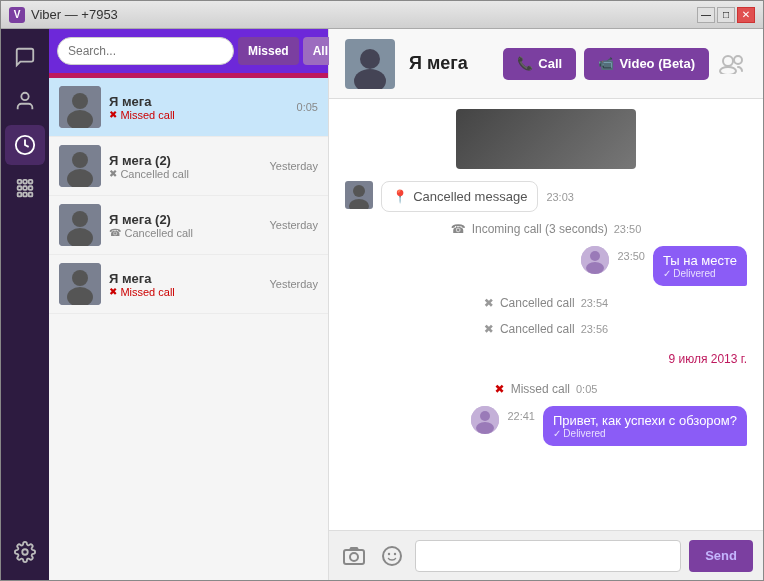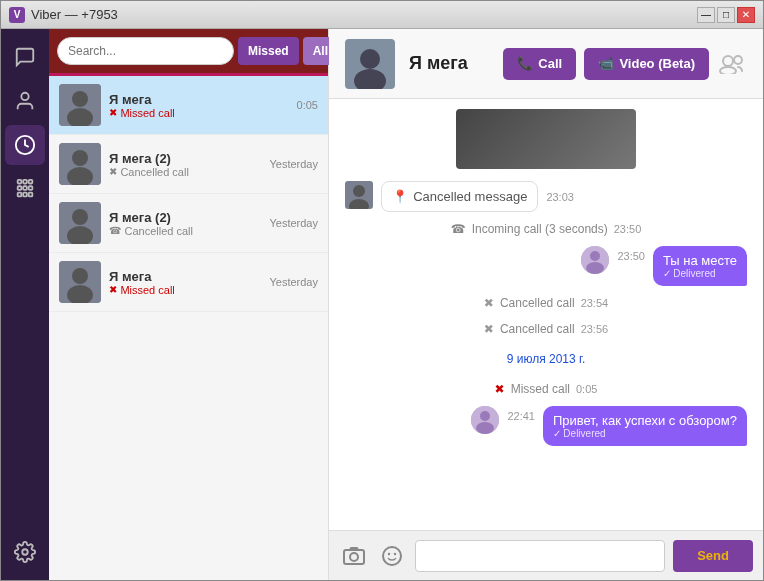--- a/index.html
+++ b/index.html
@@ -123,22 +123,22 @@
       flex-direction: column;
       border-right: 1px solid #ddd;
       flex-shrink: 0;
     }
 
     .search-filter-bar {
       display: flex;
       align-items: flex-end;
       padding: 8px;
       gap: 4px;
-      background: #7f1d1d;
-      border-bottom: 3px solid #be185d;
+      background: #6d28d9;
+      border-bottom: 5px solid #be185d;
     }
 
     .search-input {
       flex: 1;
       height: 28px;
       border: 1px solid #ccc;
       border-radius: 14px;
       padding: 0 10px;
       font-size: 12px;
       background: white;
@@ -391,23 +391,23 @@
       font-size: 12px;
       color: #888;
       padding: 2px 0;
     }
 
     .call-icon-missed { color: #cc0000; font-size: 12px; }
     .call-icon-cancelled { color: #999; font-size: 12px; }
     .call-icon-incoming { color: #888; font-size: 12px; }
 
     .date-divider {
-      text-align: center;
+      text-align: right;
       font-size: 12px;
-      color: #1d4ed8;
+      color: #be185d;
       padding: 6px 0;
     }
 
     
     .chat-input-bar {
       height: 50px;
       background: #f0f0f0;
       border-top: 1px solid #ddd;
       display: flex;
       align-items: center;
@@ -433,23 +433,23 @@
       border: 1px solid #ccc;
       border-radius: 4px;
       padding: 0 10px;
       font-size: 13px;
       outline: none;
       background: white;
     }
 
     .send-btn {
       height: 32px;
-      padding: 0 24px;
+      padding: 0 16px;
       background: #7b3fa0;
-      color: #eab308;
+      color: #c4b5fd;
       border: none;
       border-radius: 4px;
       font-size: 13px;
       font-weight: bold;
       cursor: pointer;
     }
 
     
     .person-svg {
       width: 100%;

